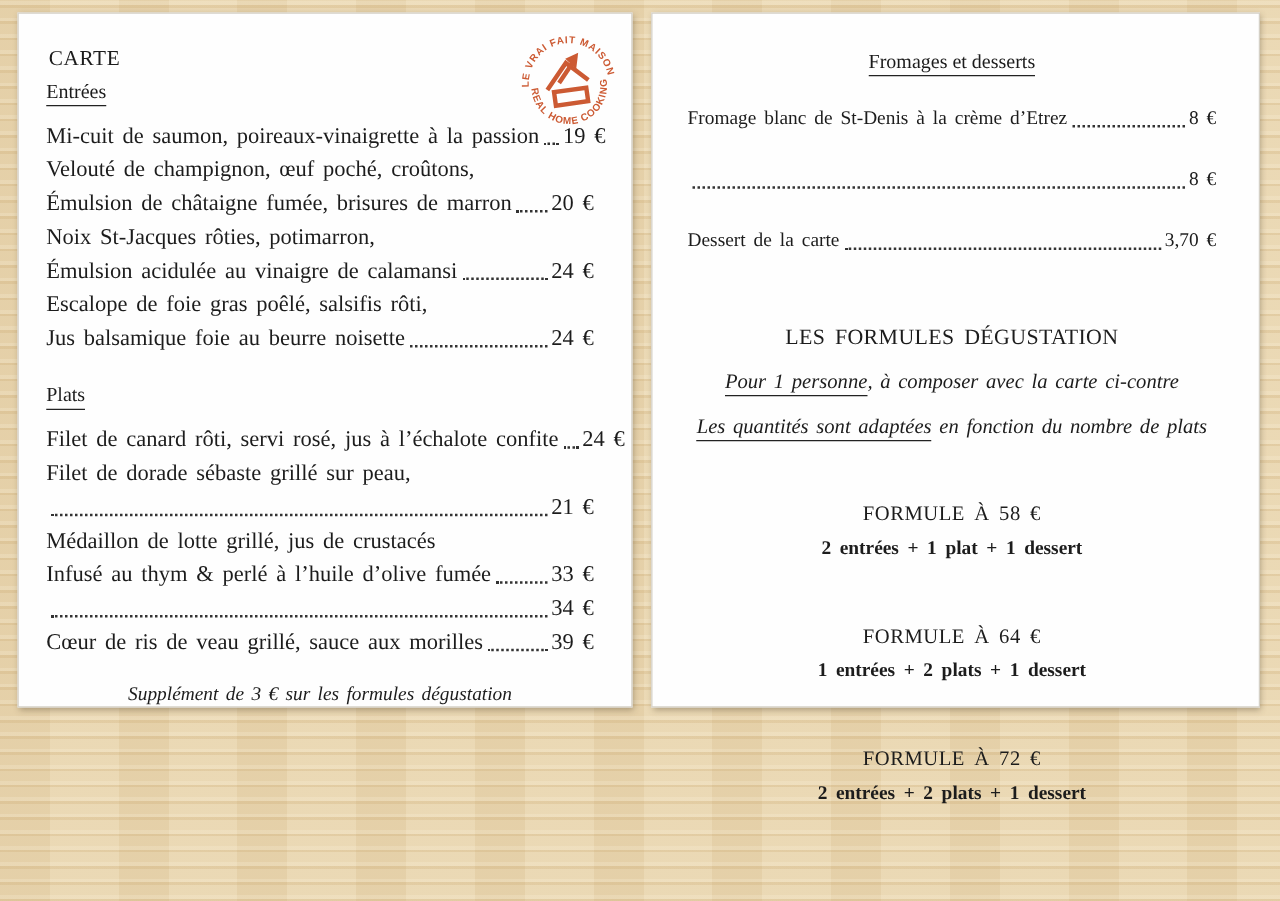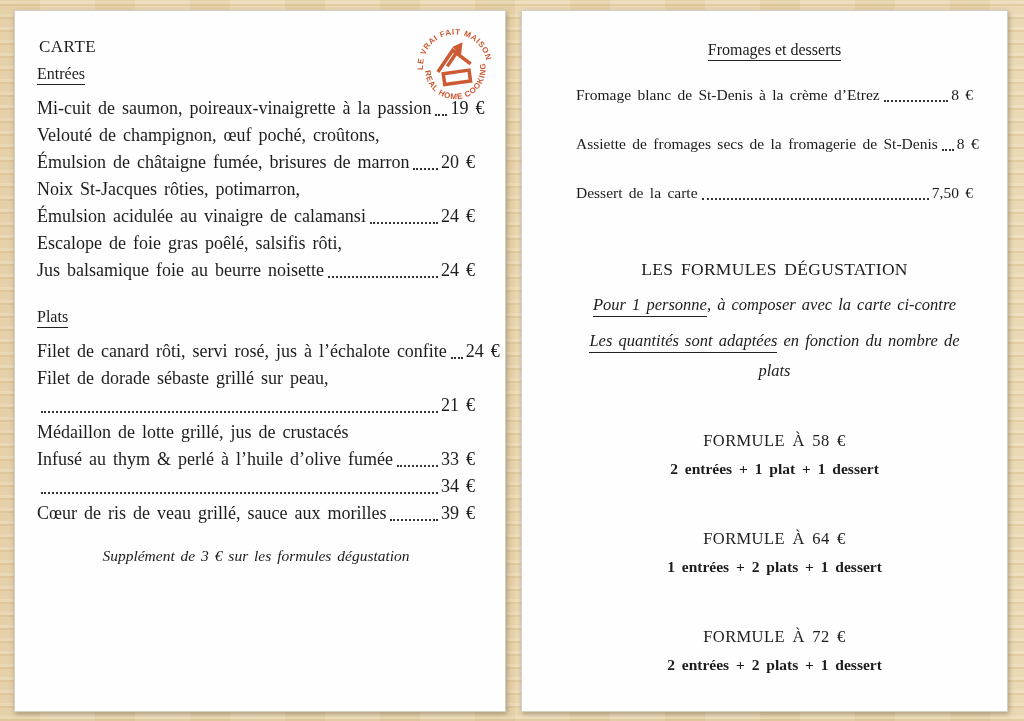--- a/index.html
+++ b/index.html
@@ -10,26 +10,26 @@
     background-image:
       repeating-linear-gradient(0deg,
         rgba(197,160,100,0.22) 0px, rgba(197,160,100,0.22) 2px,
         rgba(255,247,228,0.20) 2px, rgba(255,247,228,0.20) 5px,
         rgba(0,0,0,0) 5px, rgba(0,0,0,0) 13px),
       repeating-linear-gradient(90deg,
         rgba(180,140,80,0.08) 0px, rgba(180,140,80,0.08) 40px,
         rgba(255,250,235,0.08) 40px, rgba(255,250,235,0.08) 95px);
   }
   .page{
-    position:absolute;top:10px;height:702px;background:#fefefe;
+    position:absolute;top:10px;height:556px;background:#fefefe;
     border:1px solid #d4d0c6;box-sizing:border-box;
     box-shadow:1px 2px 5px rgba(95,80,55,0.45);
   }
   .page-left{left:14px;width:492px;padding:26px 30px 0 22px;}
-  .page-right{left:521px;width:487px;padding:26px 34px 0 54px;text-align:center;}
+  .page-right{left:521px;width:487px;padding:26px 34px 0 28px;text-align:center;}
   .carte-title{font-size:17px;font-weight:normal;margin:0 0 0 2px;letter-spacing:0.5px;}
   .sec-heading{font-size:16px;font-weight:normal;text-align:left;margin:8px 0 12px 0;}
   .sec-heading.plats{margin-top:24px;}
   .u{border-bottom:1.6px solid #222;padding-bottom:2px;}
   .menu-item{margin-top:0;font-size:18px;word-spacing:2.5px;}
   .menu-line{line-height:27px;white-space:nowrap;}
   .leader-row{display:flex;align-items:flex-end;line-height:27px;}
   .leader-row .txt{white-space:nowrap;}
   .leader{flex:1;border-bottom:2px dotted #333;margin:0 3px 6px 4px;min-width:12px;}
   .price{white-space:nowrap;}
@@ -160,31 +160,30 @@
   <div class="fr-item">
     <div class="leader-row">
       <span class="txt">Fromage blanc de St-Denis à la crème d’Etrez</span>
       <span class="leader"></span>
       <span class="price">8 €</span>
     </div>
   </div>
 
   <div class="fr-item">
     <div class="leader-row">
-      <span class="txt">Assiette de fromages secs de la fromagerie de St-Denis</span>
       <span class="leader"></span>
       <span class="price">8 €</span>
     </div>
   </div>
 
   <div class="fr-item">
     <div class="leader-row">
       <span class="txt">Dessert de la carte</span>
       <span class="leader"></span>
-      <span class="price">7,50 €</span>
+      <span class="price">3,70 €</span>
     </div>
   </div>
 
   <div class="formules-title">LES FORMULES DÉGUSTATION</div>
 
   <div class="intro-line">
     <span class="u">Pour 1 personne</span><span>, à composer avec la carte ci-contre</span>
   </div>
   <div class="intro-line">
     <span class="u">Les quantités sont adaptées</span><span> en fonction du nombre de plats</span>

